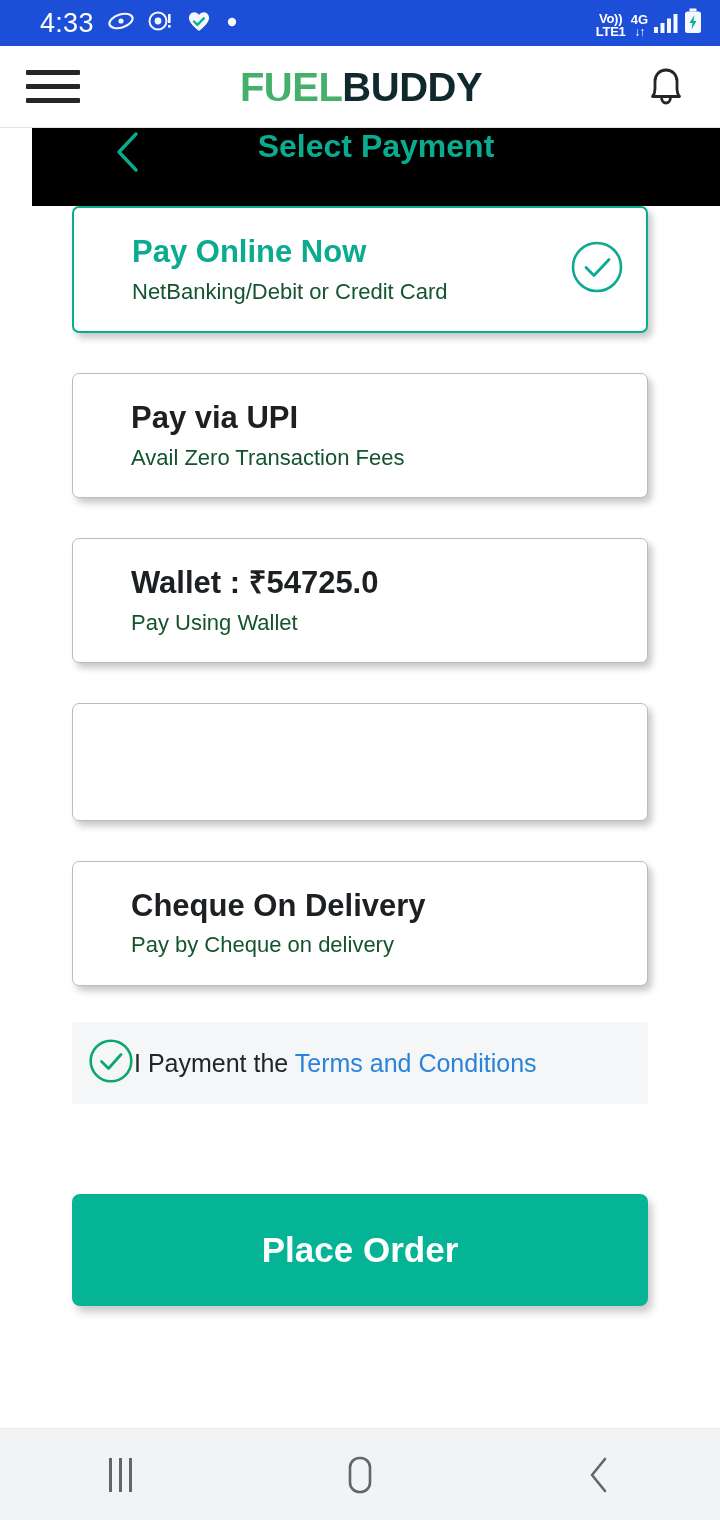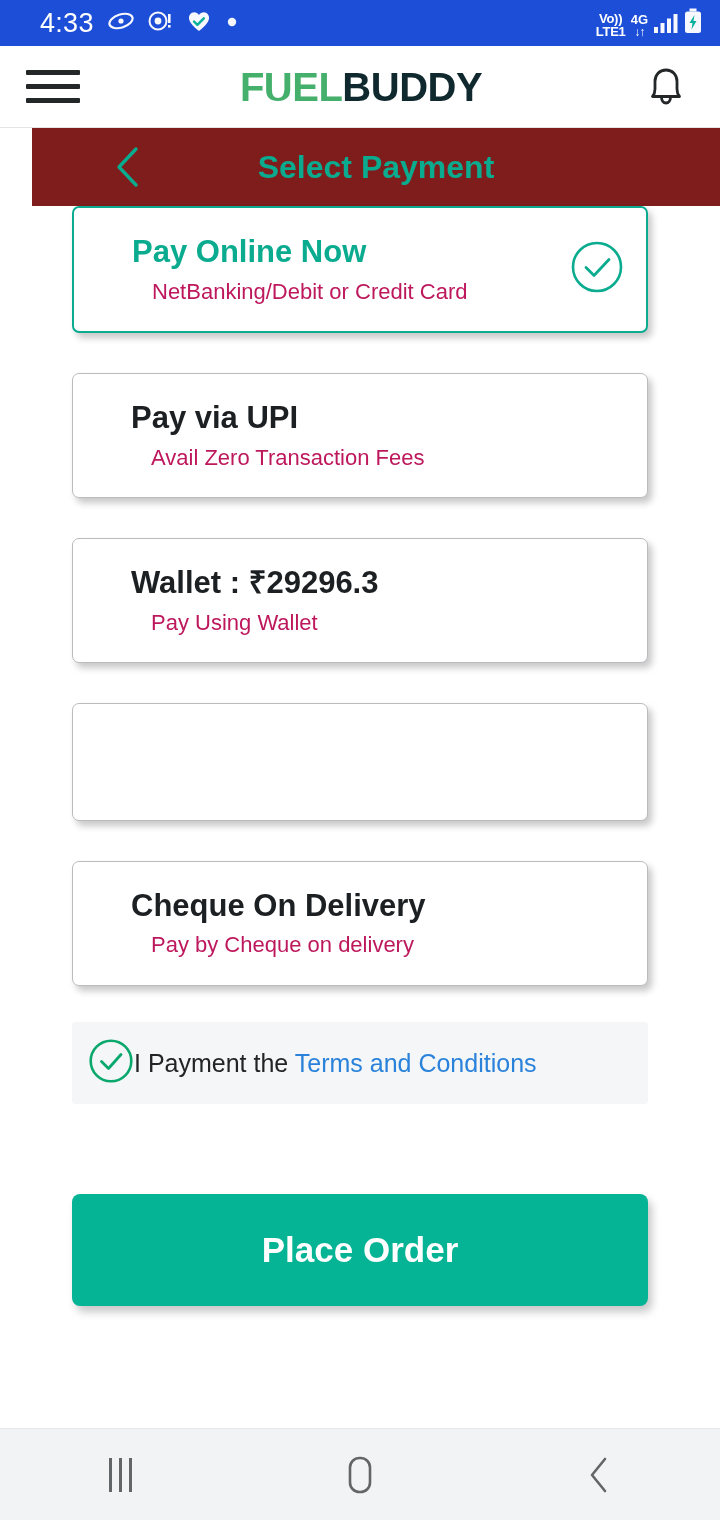--- a/index.html
+++ b/index.html
@@ -115,24 +115,24 @@
     display: flex;
     align-items: center;
     justify-content: center;
     cursor: pointer;
   }
 
   
   .page-title-row {
     height: 78px;
     display: flex;
-    align-items: center;
+    align-items: flex-start;
     padding: 0 30px 0 72px;
     position: relative;
-    background: #7f1d1d;
+    background: #000000;
     margin-left: 32px;
   }
   .back-btn {
     width: 48px;
     height: 48px;
     display: flex;
     align-items: center;
     justify-content: center;
     cursor: pointer;
   }
@@ -171,23 +171,22 @@
     font-size: 31px;
     font-weight: 700;
     color: #1d2022;
     line-height: 1.18;
     margin-bottom: 8px;
   }
   .pay-card.selected .title { color: #0aab8f; }
   .pay-card .subtitle {
     font-size: 22px;
     font-weight: 400;
-    color: #be185d;
+    color: #14532d;
     line-height: 1.2;
-    margin-left: 20px;
   }
   .pay-card .check-mark {
     position: absolute;
     right: 22px;
     top: 50%;
     transform: translateY(-50%);
   }
 
   
   .terms-row {
@@ -359,21 +358,21 @@
         </svg>
     </span>
   </div>
 
   <div class="pay-card">
     <div class="title">Pay via UPI</div>
     <div class="subtitle">Avail Zero Transaction Fees</div>
   </div>
 
   <div class="pay-card">
-    <div class="title">Wallet : ₹29296.3</div>
+    <div class="title">Wallet : ₹54725.0</div>
     <div class="subtitle">Pay Using Wallet</div>
   </div>
 
   <div class="pay-card">
   </div>
 
   <div class="pay-card">
     <div class="title">Cheque On Delivery</div>
     <div class="subtitle">Pay by Cheque on delivery</div>
   </div>

